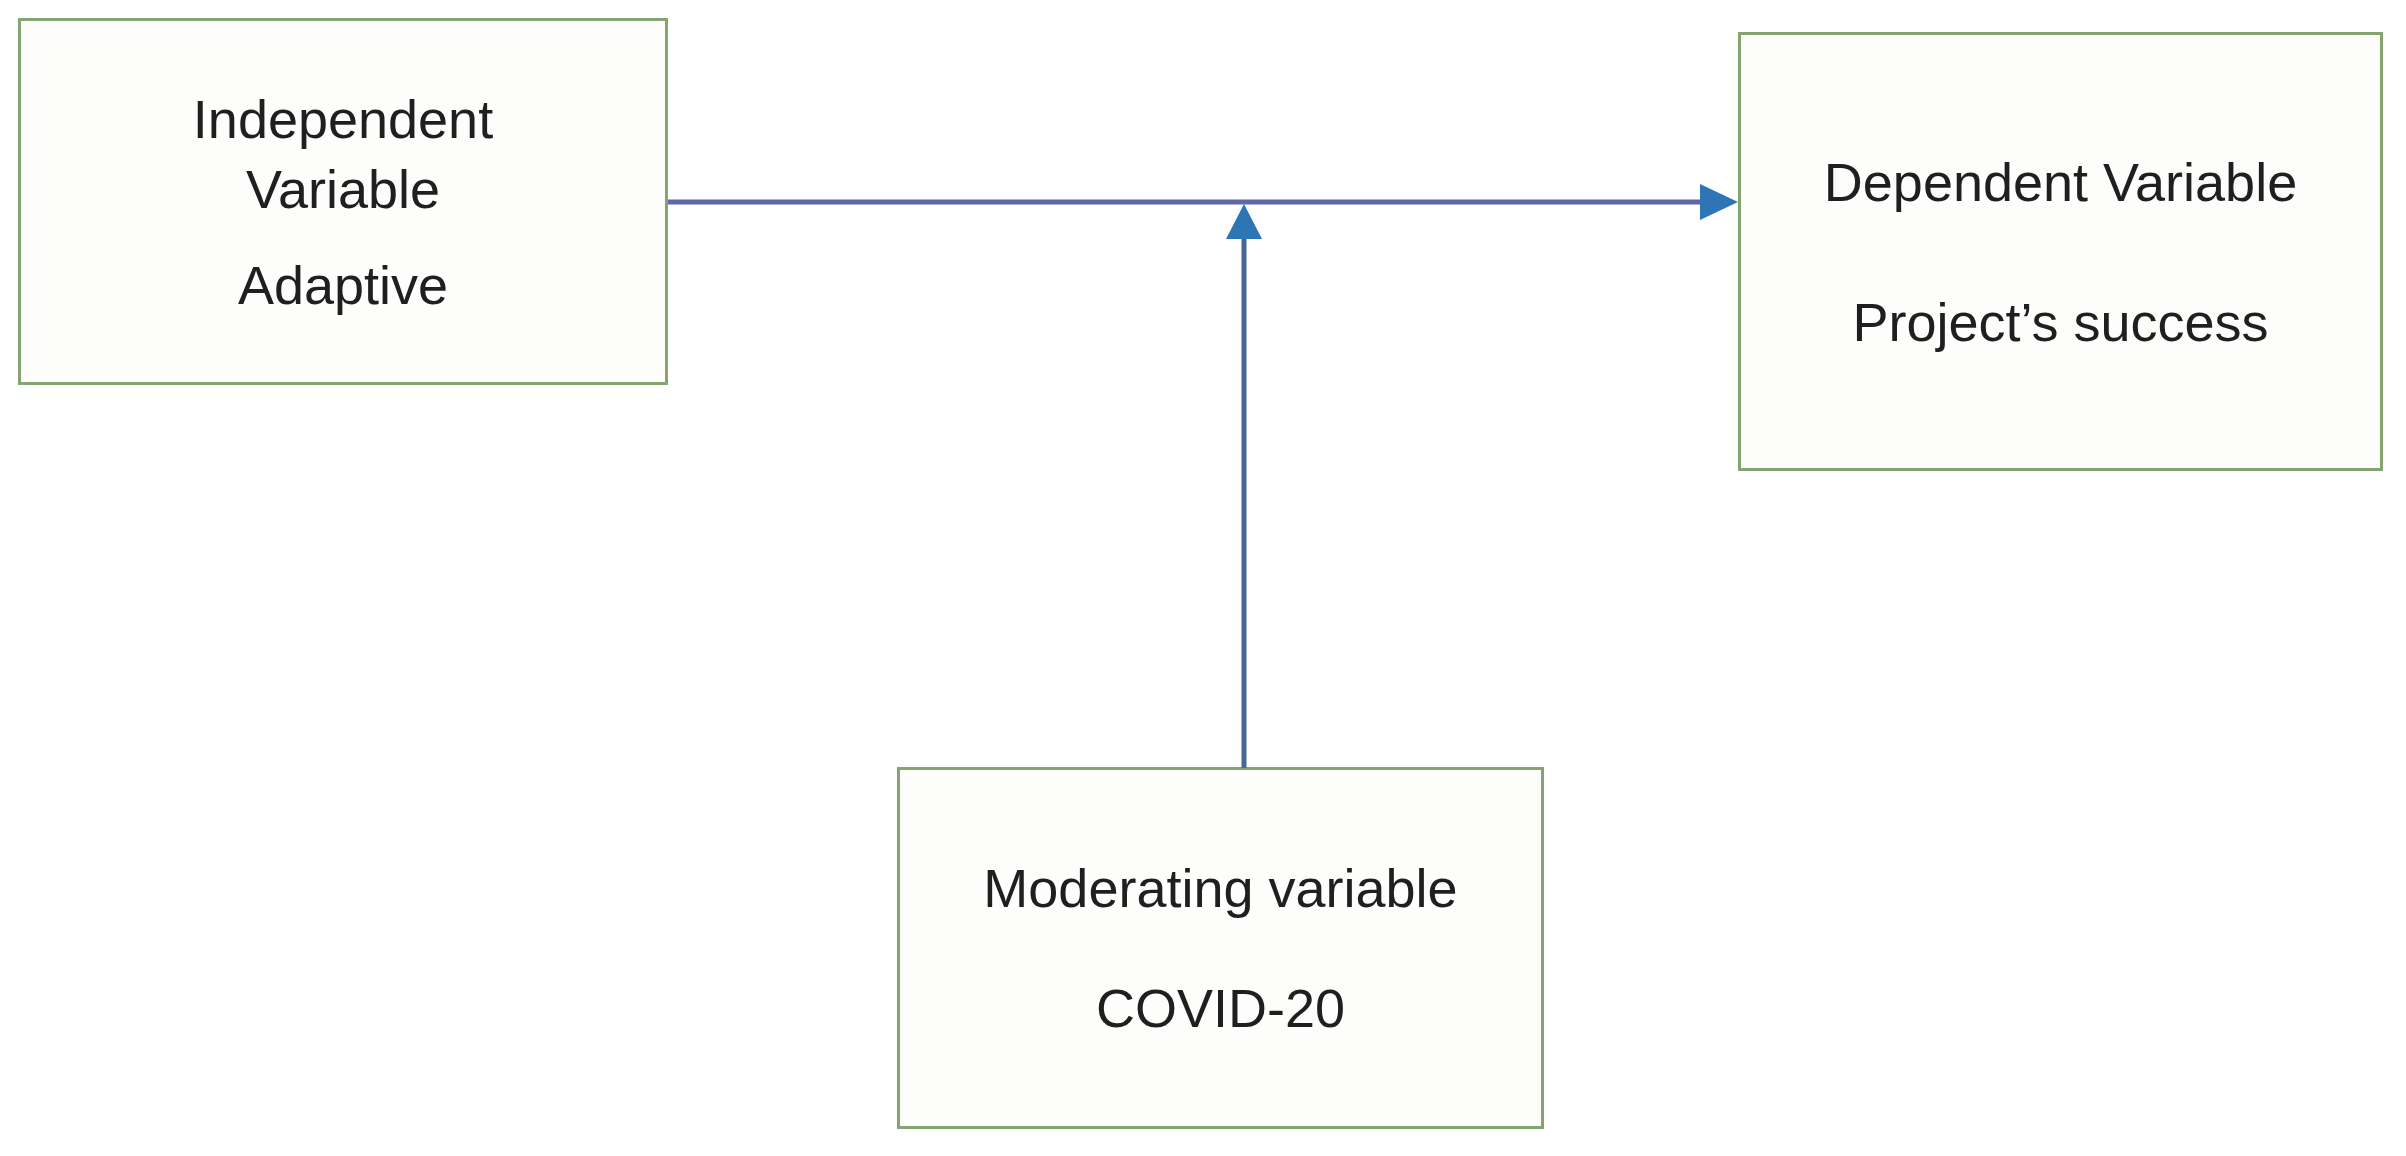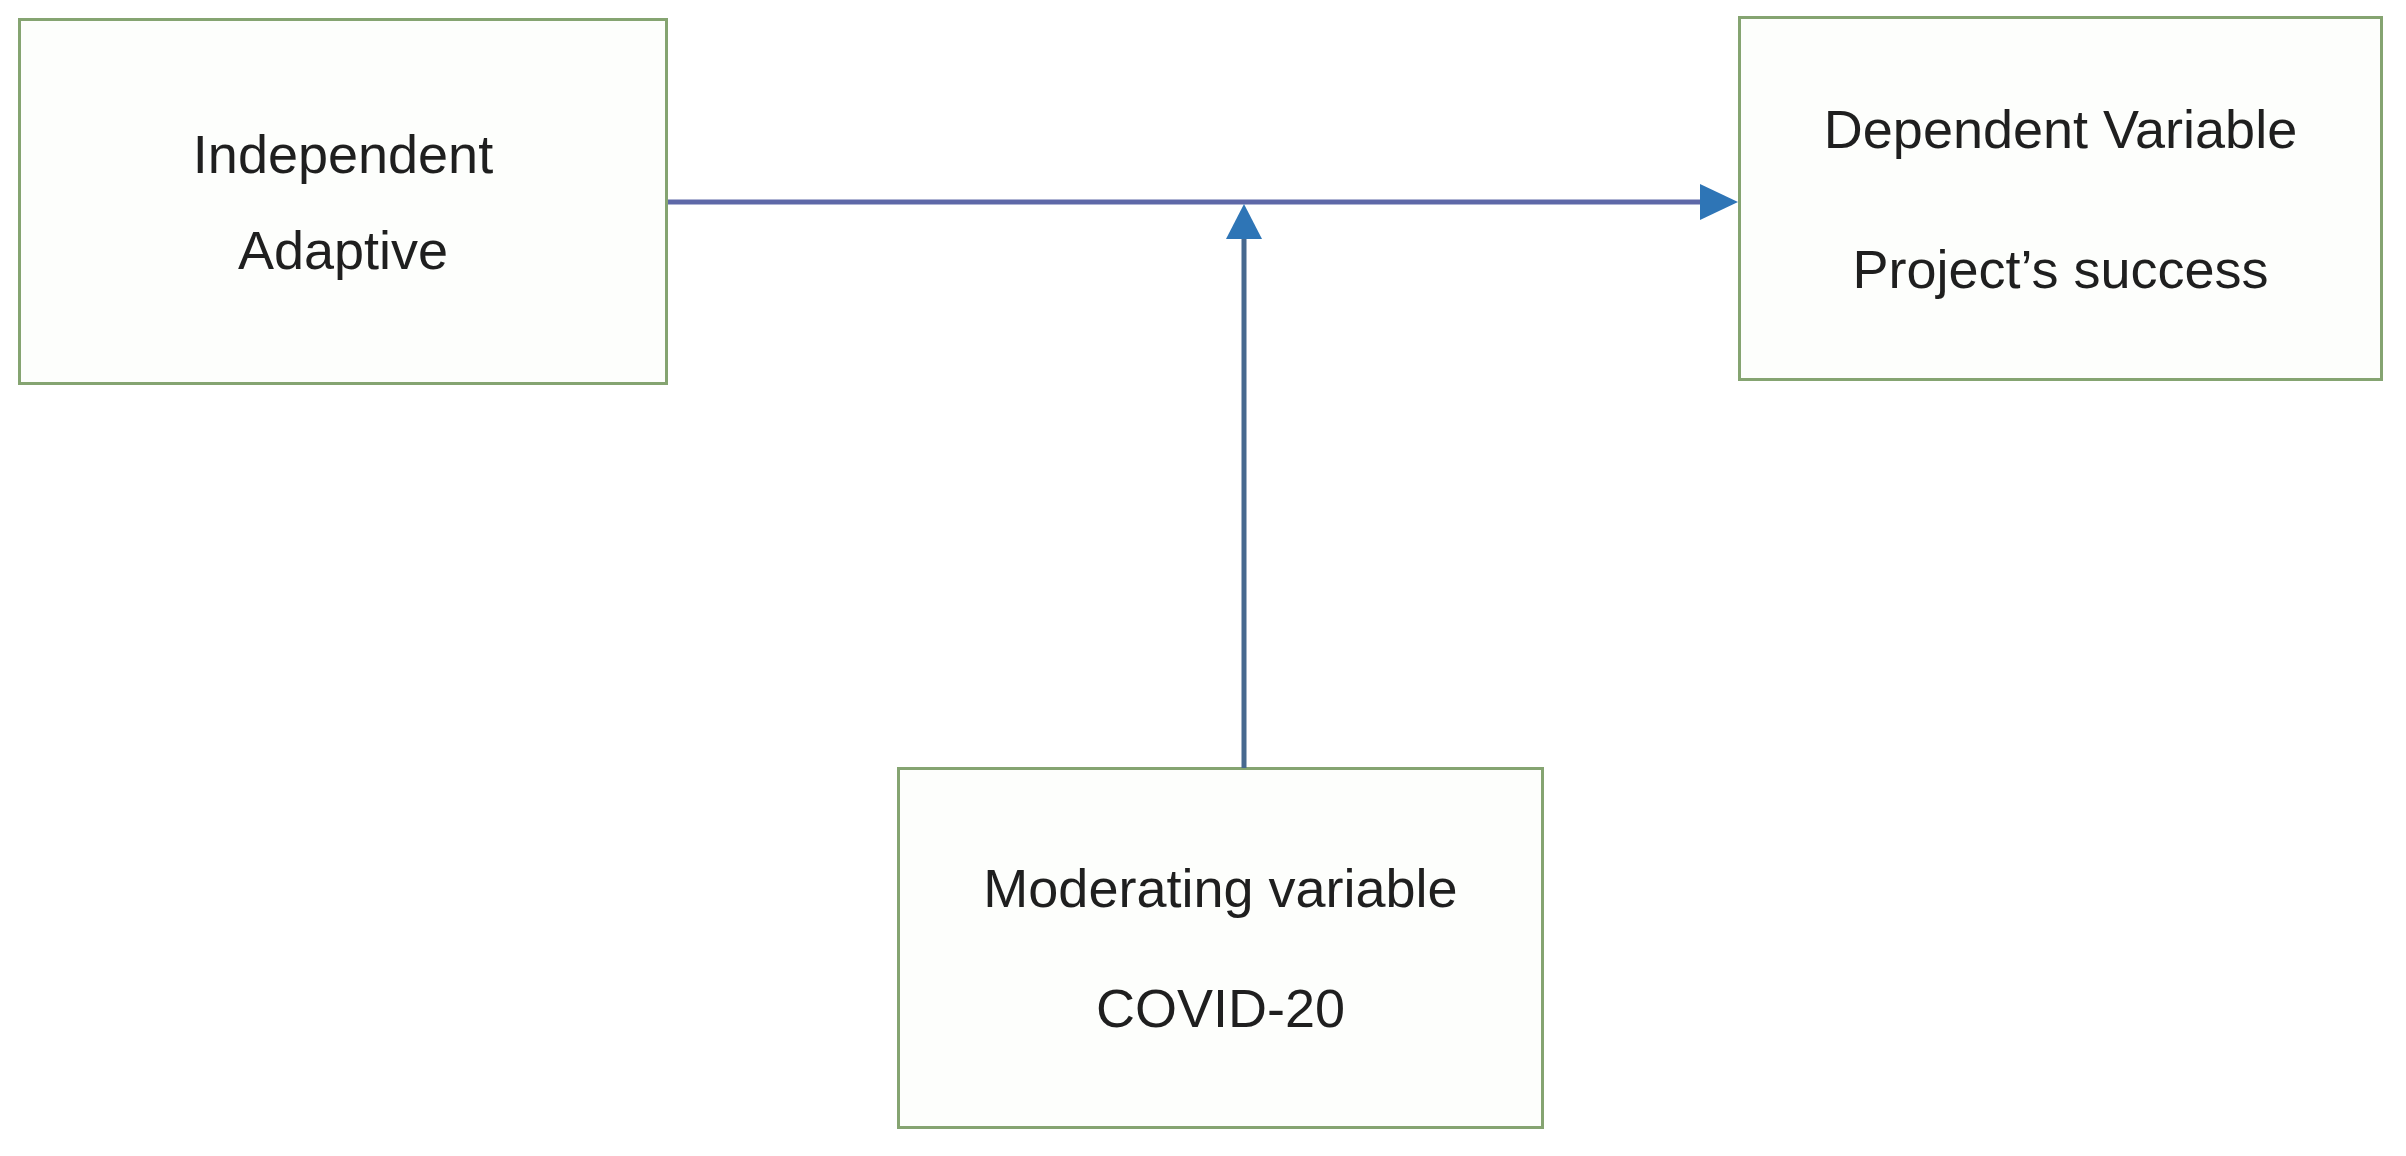--- a/index.html
+++ b/index.html
@@ -25,38 +25,39 @@
     flex-direction: column;
     align-items: center;
     justify-content: center;
     text-align: center;
     font-size: 54px;
     line-height: 70px;
   }
   .node .body-block { margin-top: 50px; }
   #box-independent { left: 18px;   top: 18px;  width: 650px; height: 367px; }
   #box-independent .body-block { margin-top: 26px; }
-  #box-dependent   { left: 1738px; top: 16px;  width: 645px; height: 365px; gap: 20px; }
+  #box-dependent   { left: 1738px; top: 32px;  width: 645px; height: 439px; gap: 20px; }
   #box-moderating  { left: 897px;  top: 767px; width: 647px; height: 362px; }
   #arrow-layer {
     position: absolute;
     left: 0; top: 0;
     width: 2406px;
     height: 1156px;
     pointer-events: none;
   }
 </style>
 </head>
 <body>
 
 <div id="canvas">
 
   <div class="node" id="box-independent">
     <div class="title-block">
       <div>Independent</div>
+      <div>Variable</div>
     </div>
     <div class="body-block">
       <div>Adaptive</div>
     </div>
   </div>
 
   <div class="node" id="box-dependent">
     <div class="title-block">
       <div>Dependent Variable</div>
     </div>

